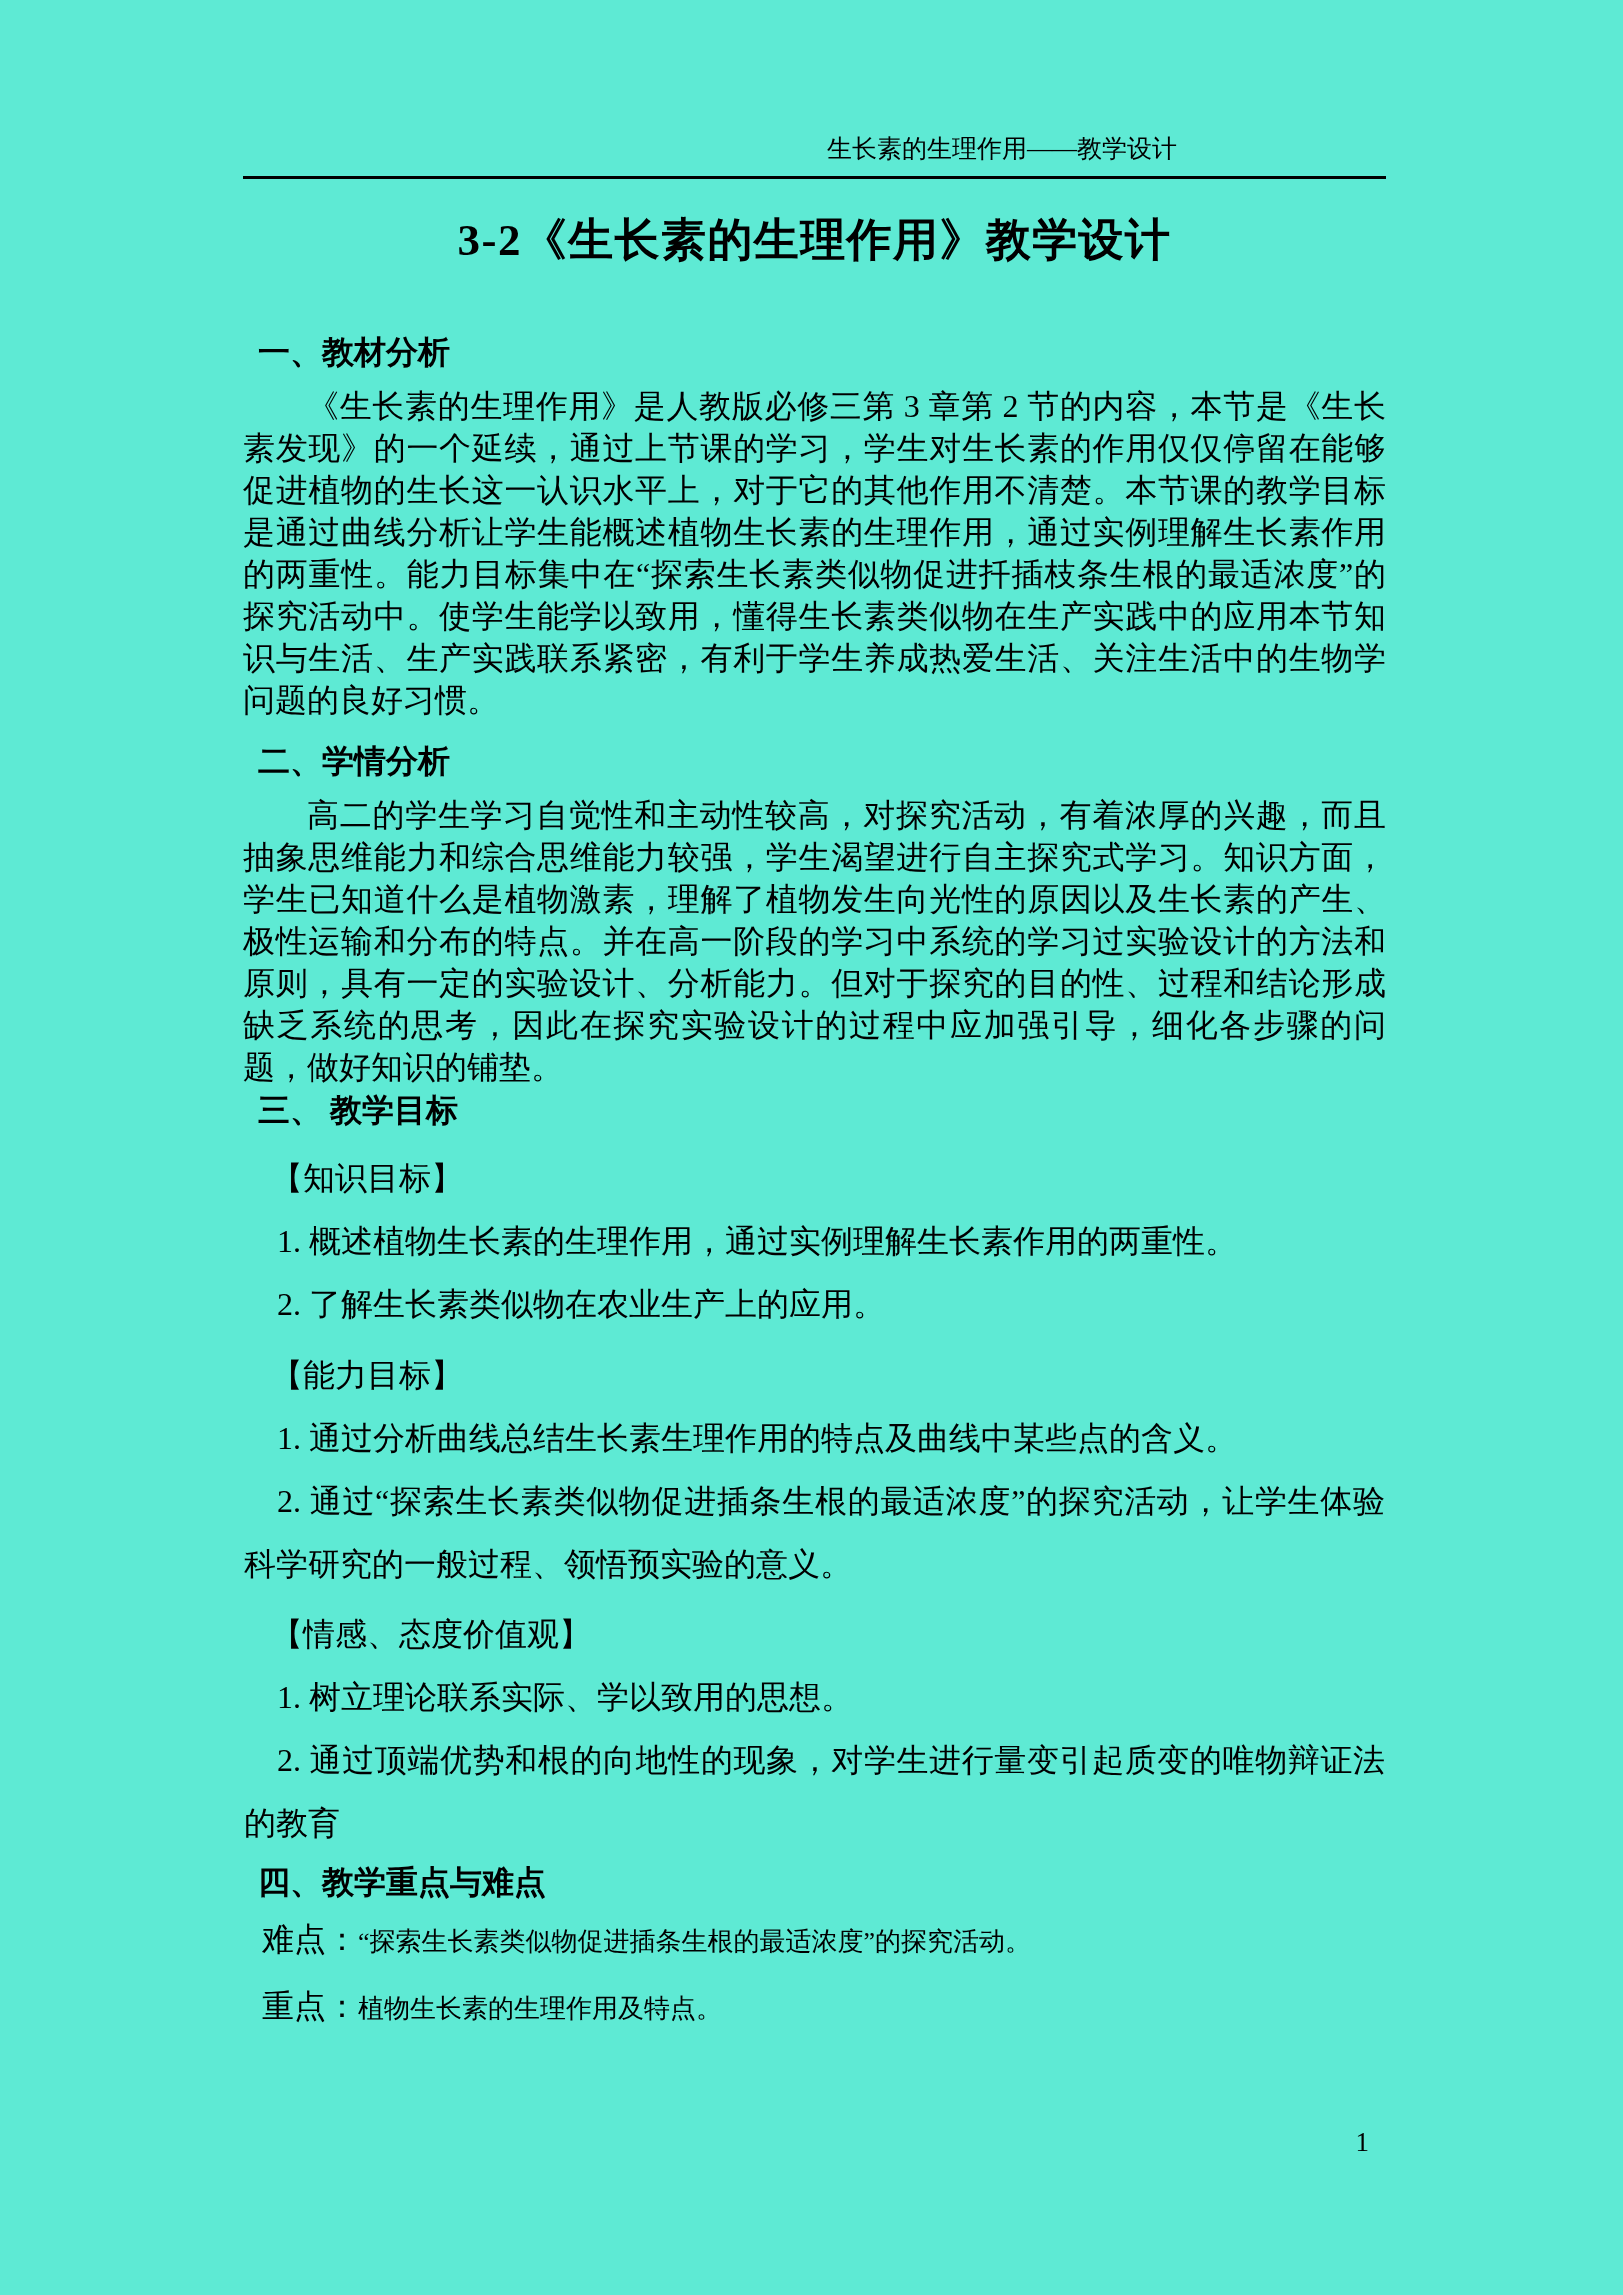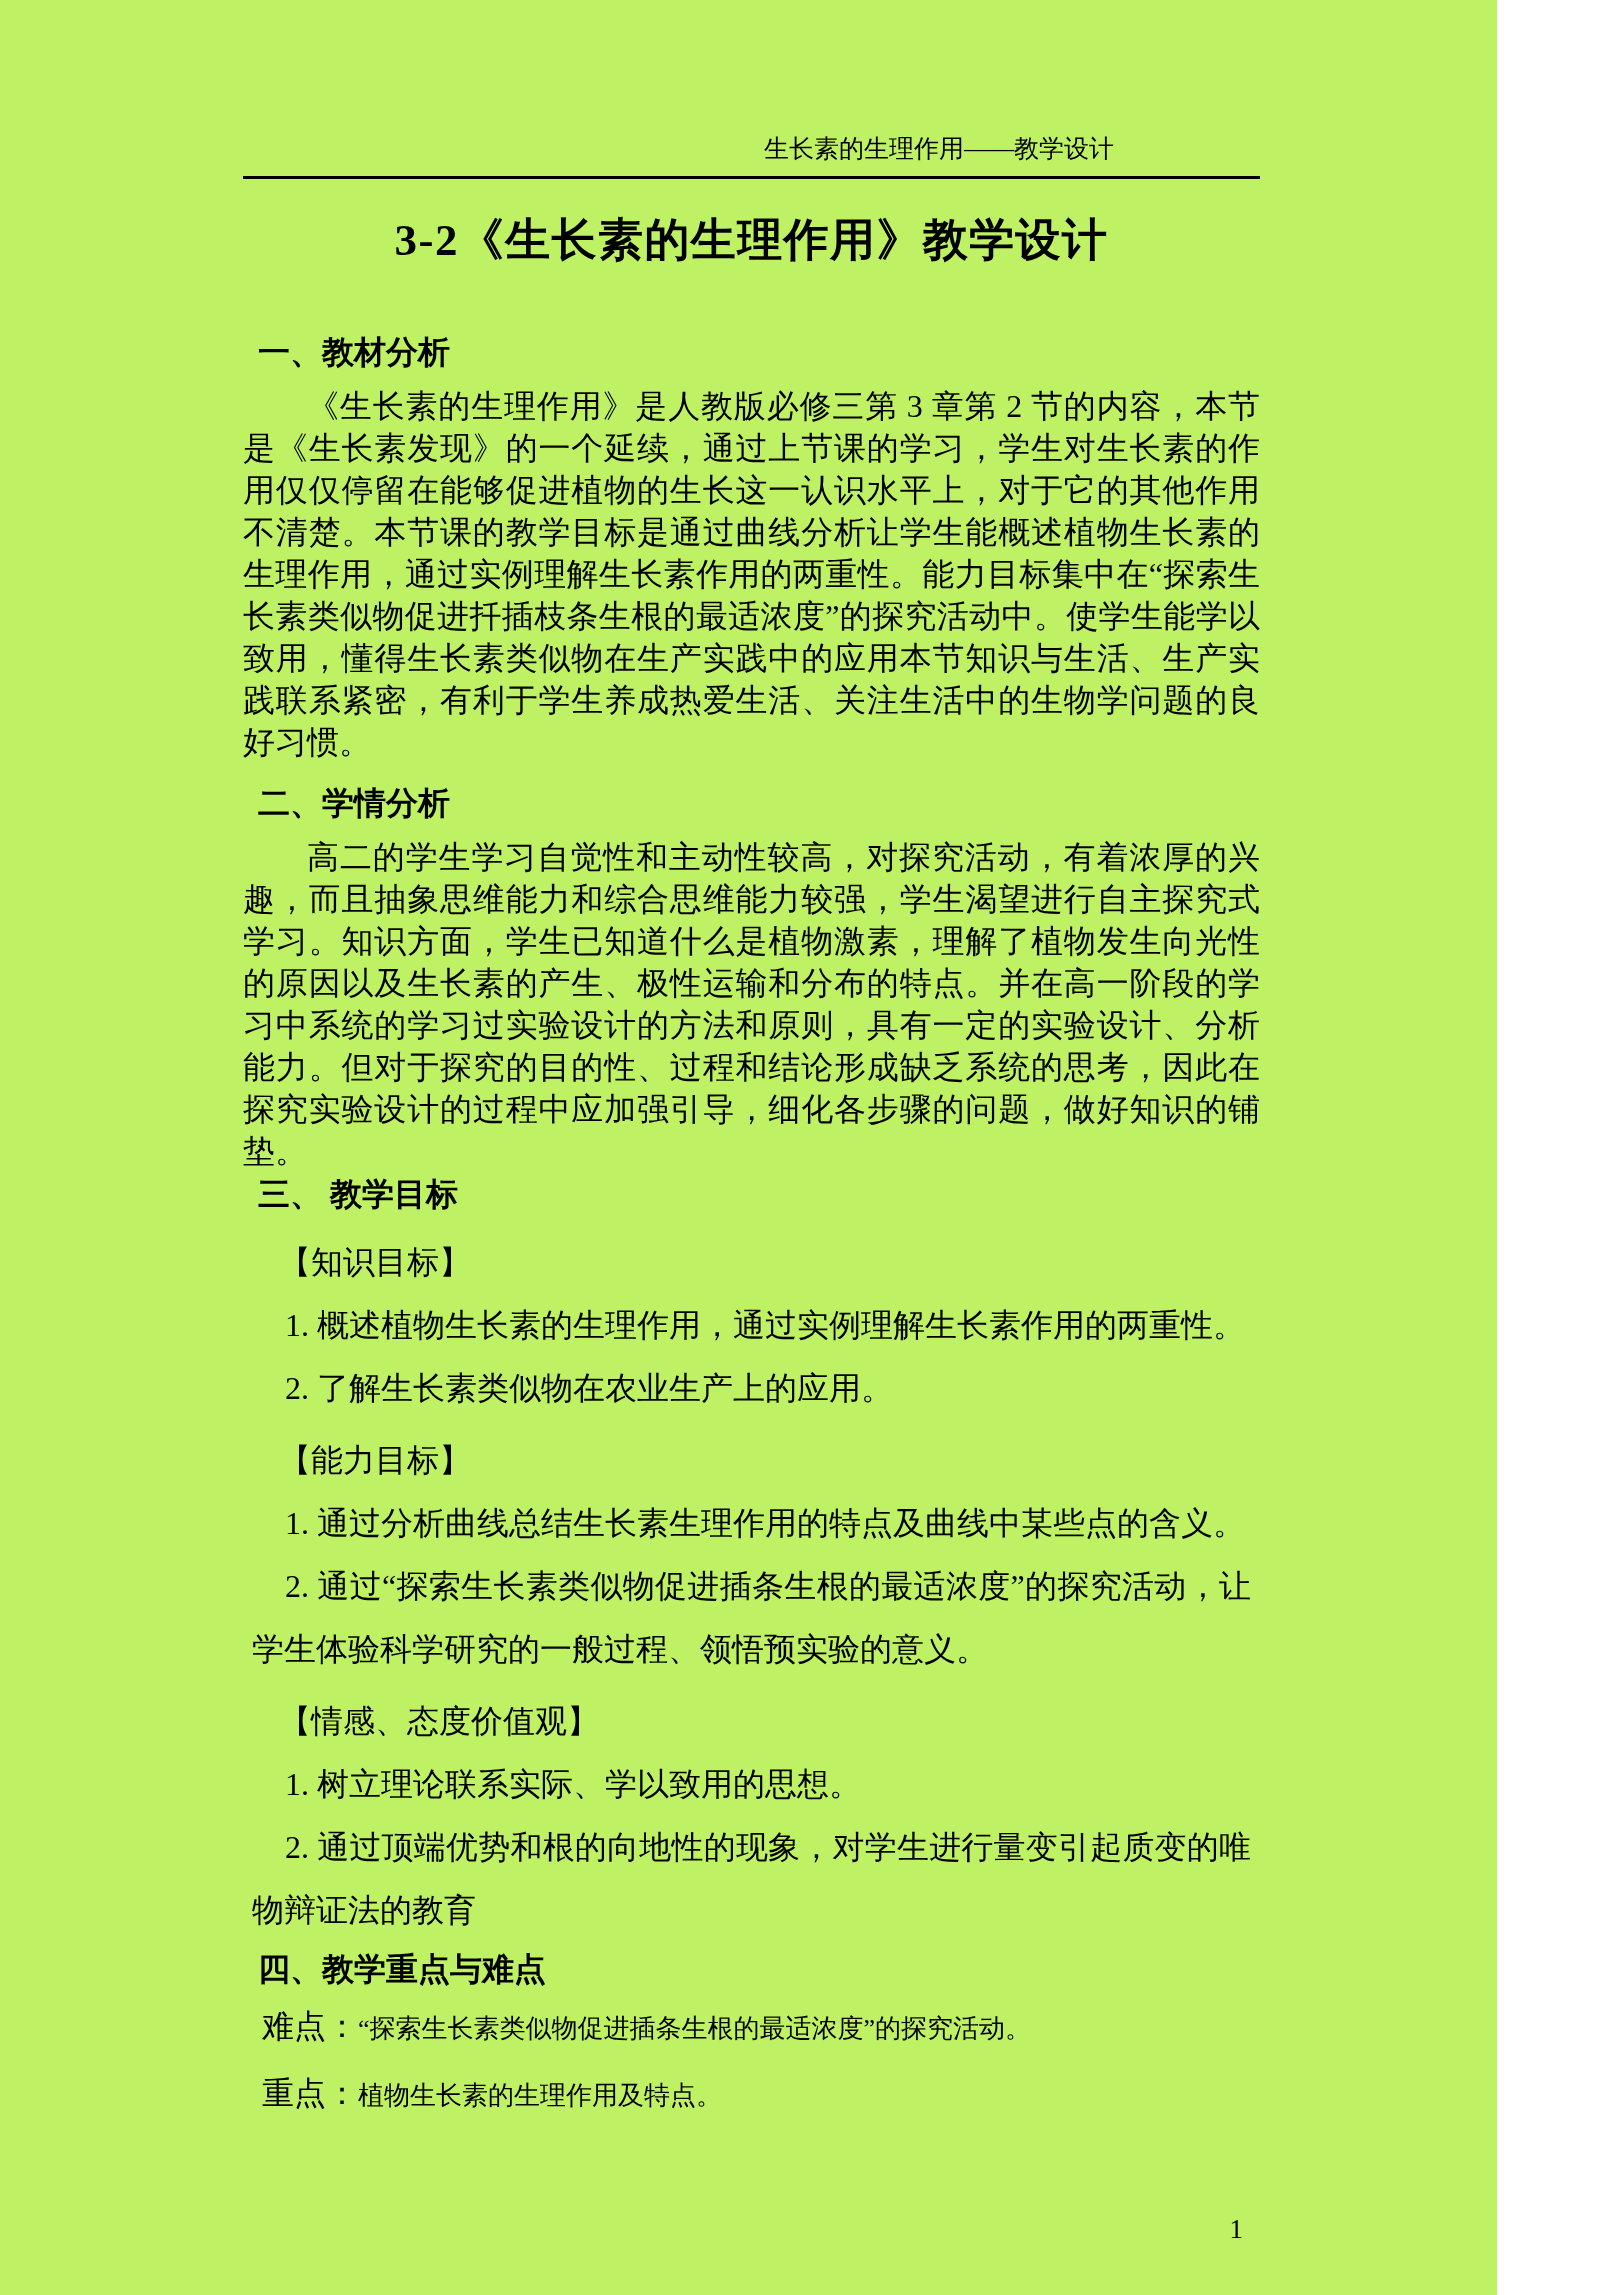--- a/index.html
+++ b/index.html
@@ -2,23 +2,23 @@
 <html lang="zh" style="font-size:11px"><head>
 <meta charset="utf-8">
 <style>
   html, body {
     margin: 0;
     padding: 0;
     background: #ffffff;
   }
   .page {
     position: relative;
-    width: 1497px;
+    width: 1623px;
     height: 2295px;
-    background: #bef264;
+    background: #5eead4;
     color: #000000;
     font-family: "Liberation Serif", serif;
     padding: 0 237px 0 243px;
     box-sizing: border-box;
     overflow: hidden;
   }
   
   .header { padding-top: 135px; }
   .header-text {
     font-size: 25px;
@@ -54,21 +54,21 @@
   
   .body-para {
     margin: 12.3px 0 0 0;
     font-size: 32px;
     line-height: 42px;
     text-align: justify;
     text-justify: inter-character;
     text-indent: 64px;
   }
   
-  .goal-group { margin: 9px; }
+  .goal-group { margin: 1px; }
   .goal-group-1 { margin-top: 18.4px; }
   .goal-group-2 { margin-top: 8.2px; }
   .goal-group-3 { margin-top: 6.8px; }
   .goal-label {
     margin: 0;
     font-size: 32px;
     line-height: 63px;
     text-indent: 27px;
   }
   .goal-item {

